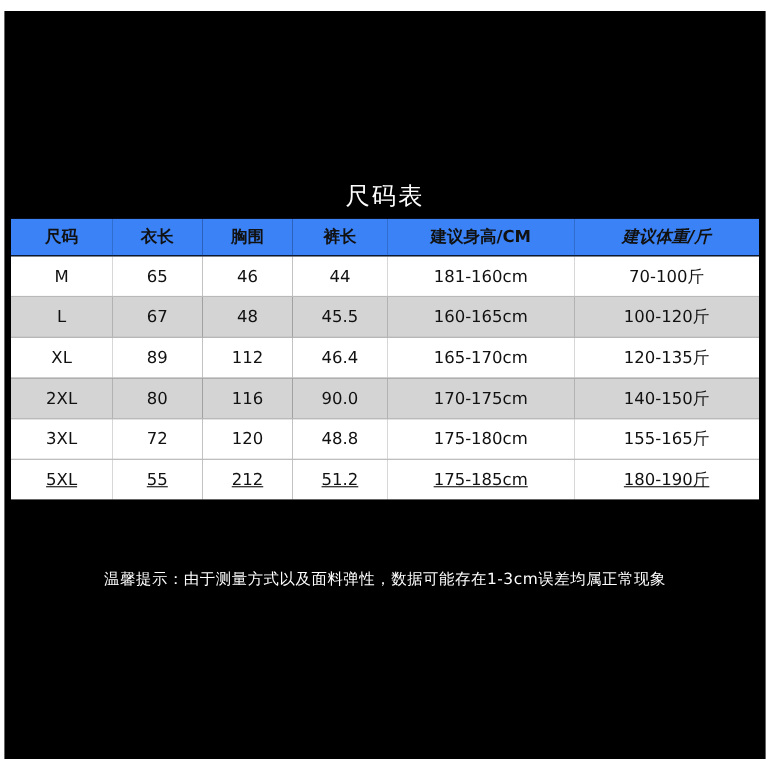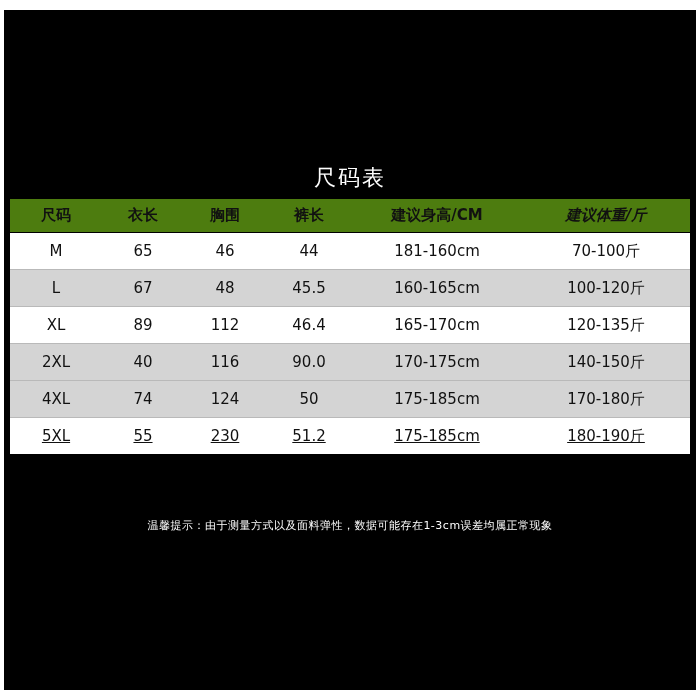--- a/index.html
+++ b/index.html
@@ -87,21 +87,21 @@
   table.sizes th, table.sizes td {
     text-align: center;
     font-size: 15px;
     color: #111111;
     padding: 0;
     height: 36px;
     vertical-align: middle;
     font-family: "DejaVu Sans", "Liberation Sans", sans-serif;
   }
   table.sizes thead th {
-    background: #4d7c0f;
+    background: #3b82f6;
     font-weight: bold;
     font-size: 15px;
     height: 33px;
     border-bottom: 1px solid #000000;
   }
   table.sizes tbody tr.odd td {
     background: #ffffff;
   }
   table.sizes tbody tr.even td {
     background: #d4d4d4;
@@ -120,21 +120,21 @@
   .col-height { width: 170px; }
   .col-weight { width: 168px; font-style: italic; }
 
   .note {
     position: absolute;
     left: 0;
     top: 518px;
     width: 700px;
     text-align: center;
     color: #ffffff;
-    font-size: 11px;
+    font-size: 14px;
     letter-spacing: 0.5px;
     font-family: "DejaVu Sans", "Liberation Sans", sans-serif;
   }
 </style>
 </head>
 <body>
 
 <div class="page">
   <div class="backdrop"></div>
   <div class="white-top"></div>
@@ -176,38 +176,38 @@
         <tr class="odd">
           <td>XL</td>
           <td>89</td>
           <td>112</td>
           <td>46.4</td>
           <td>165-170cm</td>
           <td>120-135斤</td>
         </tr>
         <tr class="even">
           <td>2XL</td>
-          <td>40</td>
+          <td>80</td>
           <td>116</td>
           <td>90.0</td>
           <td>170-175cm</td>
           <td>140-150斤</td>
         </tr>
-        <tr class="even">
-          <td>4XL</td>
-          <td>74</td>
-          <td>124</td>
-          <td>50</td>
-          <td>175-185cm</td>
-          <td>170-180斤</td>
+        <tr class="odd">
+          <td>3XL</td>
+          <td>72</td>
+          <td>120</td>
+          <td>48.8</td>
+          <td>175-180cm</td>
+          <td>155-165斤</td>
         </tr>
         <tr class="odd">
           <td>5XL</td>
           <td>55</td>
-          <td>230</td>
+          <td>212</td>
           <td>51.2</td>
           <td>175-185cm</td>
           <td>180-190斤</td>
         </tr>
       </tbody>
     </table>
   </div>
 
   <div class="note">温馨提示：由于测量方式以及面料弹性，数据可能存在1-3cm误差均属正常现象</div>
 </div>

